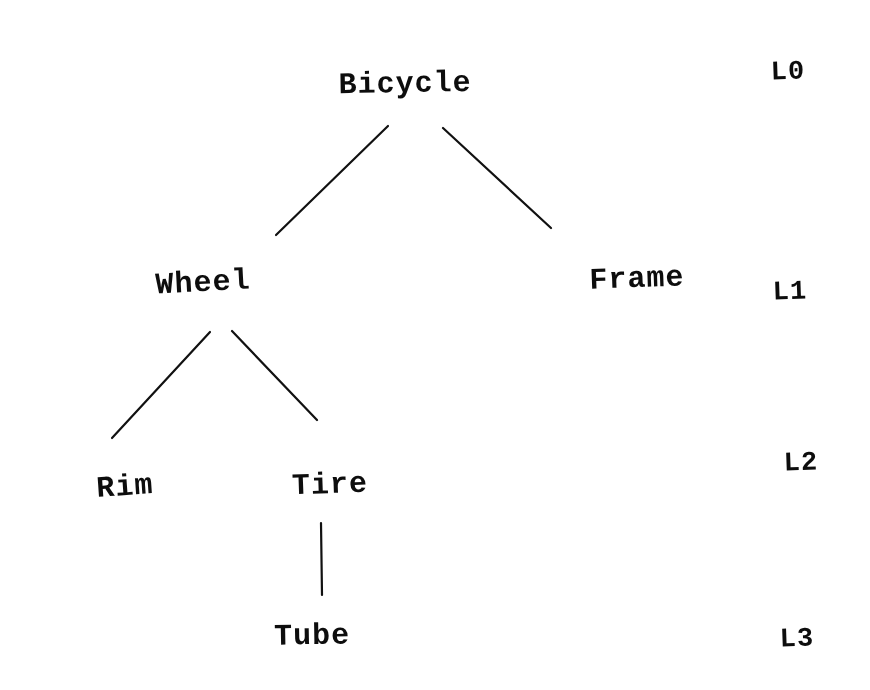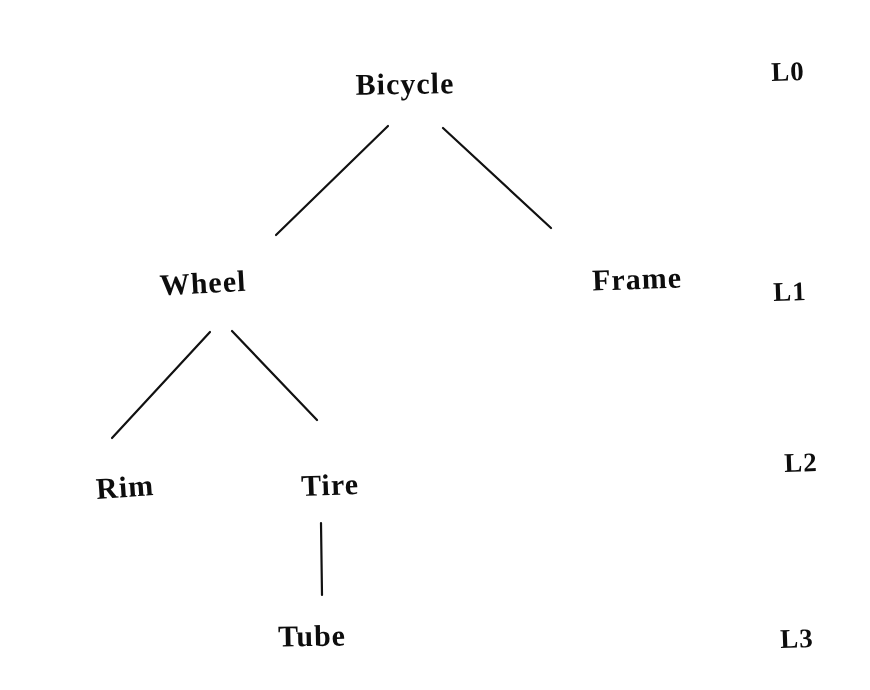--- a/index.html
+++ b/index.html
@@ -6,21 +6,21 @@
     margin: 0;
     padding: 0;
     background: #ffffff;
   }
   .canvas {
     position: relative;
     width: 870px;
     height: 690px;
     background: #ffffff;
     overflow: hidden;
-    font-family: Liberation Serif, serif;
+    font-family: Liberation Mono, monospace;
   }
   .edges-layer {
     position: absolute;
     left: 0;
     top: 0;
     width: 870px;
     height: 690px;
     pointer-events: none;
   }
   .edges-layer line {

